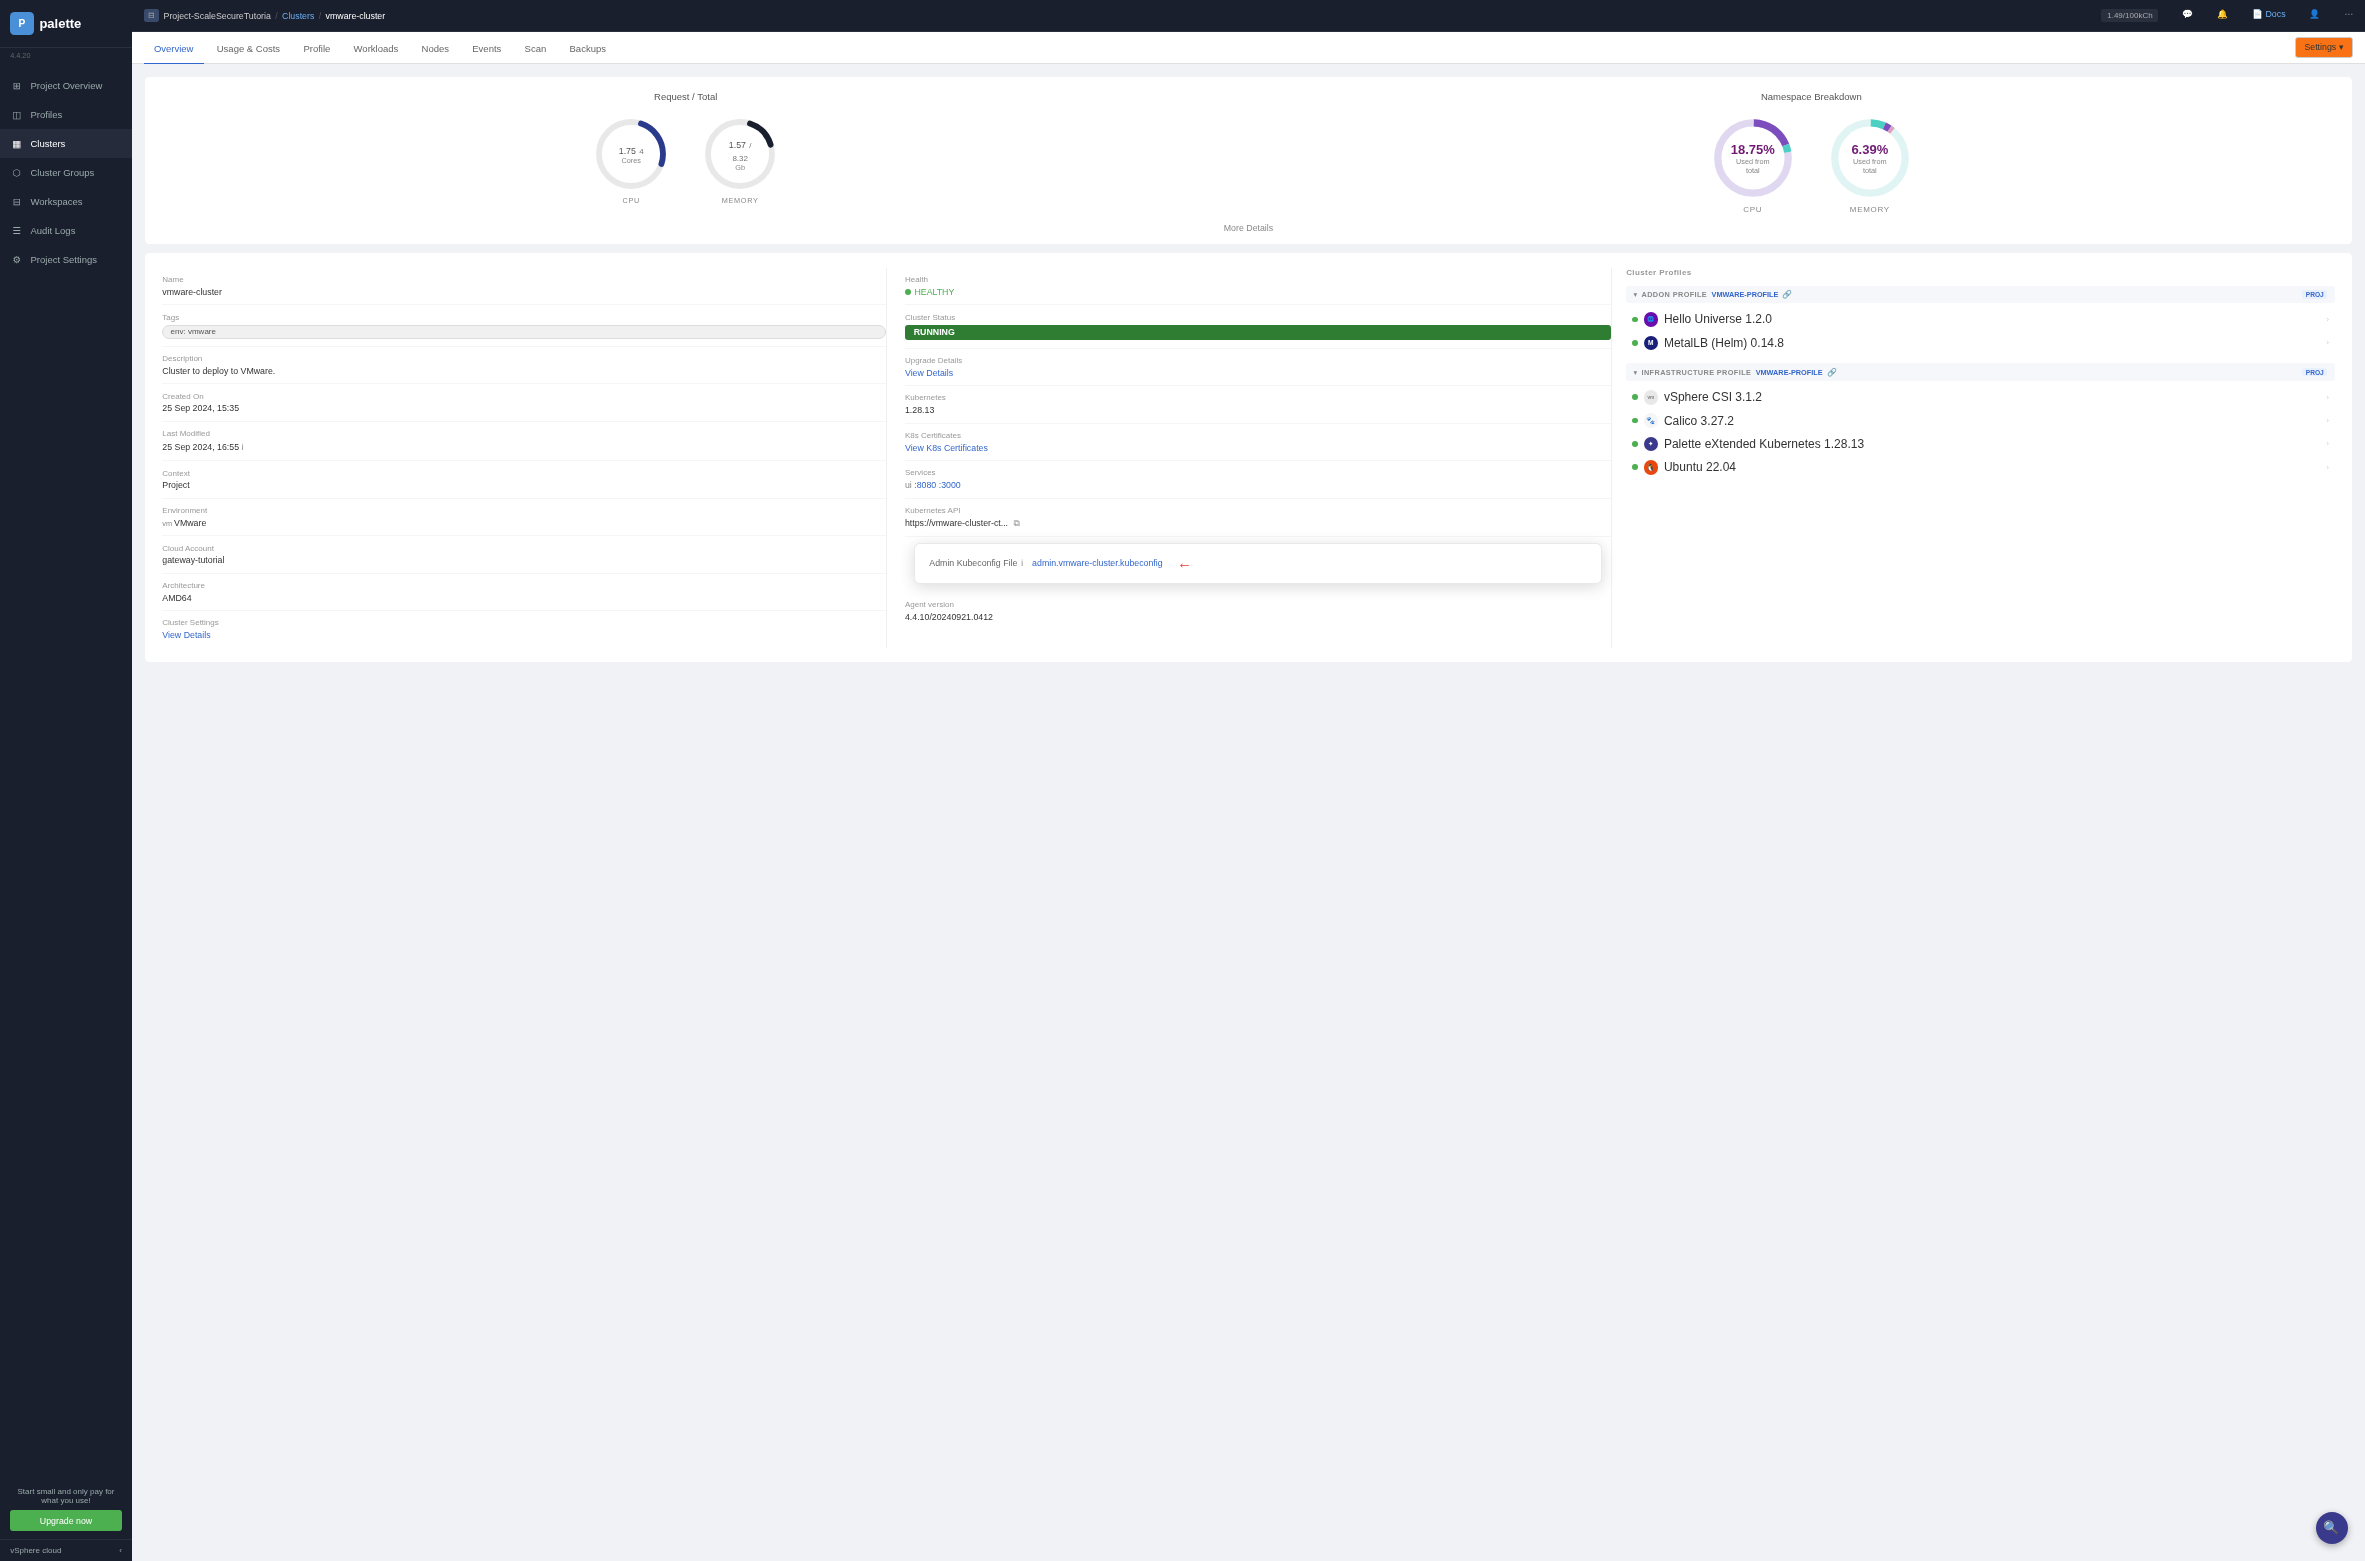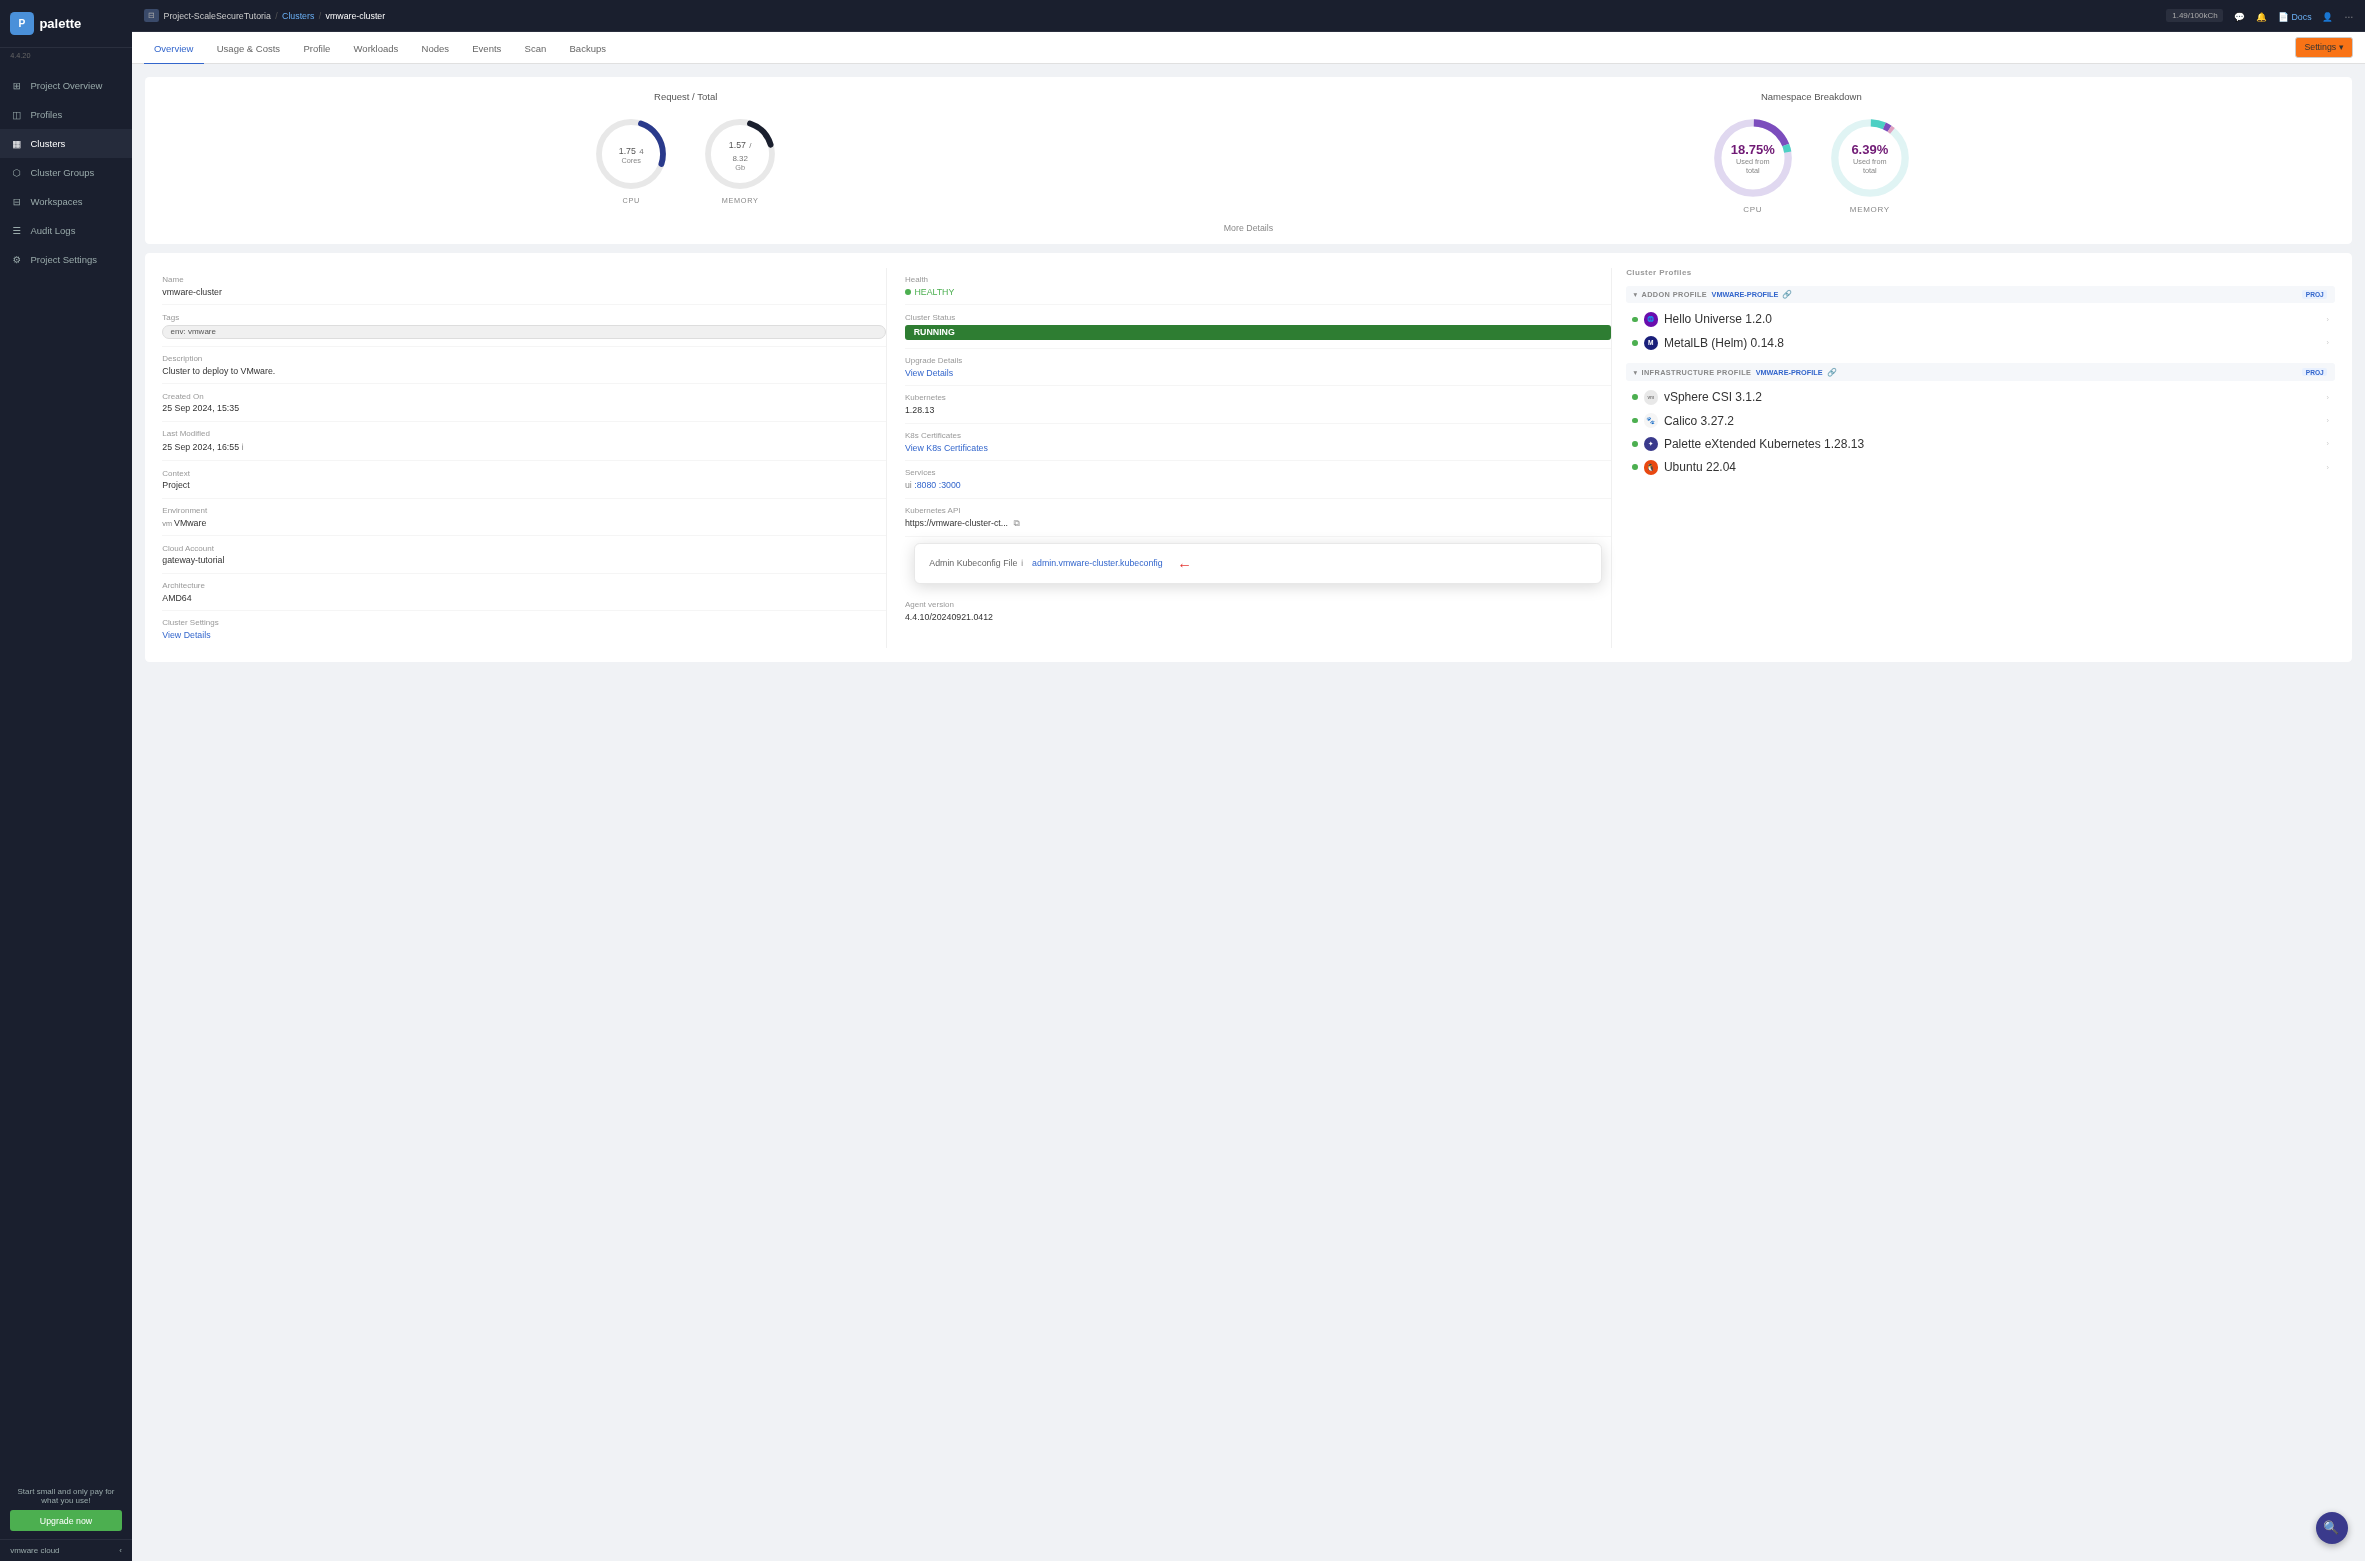--- a/index.html
+++ b/index.html
@@ -23,21 +23,21 @@
     
     .main { flex: 1; display: flex; flex-direction: column; overflow: hidden; }
 
     
     .topbar { background: #1a1f2e; height: 32px; display: flex; align-items: center; padding: 0 11.7px; gap: 4.4px; color: #ccc; font-size: 8.8px; border-bottom: 0.7px solid #2a2f3e; }
     .topbar-breadcrumb { display: flex; align-items: center; gap: 4.4px; }
     .topbar-breadcrumb .project-icon { background: #3a4a6a; padding: 2.2px 4.4px; border-radius: 2.2px; font-size: 8px; color: #aaa; }
     .topbar-breadcrumb a { color: #6ab0f5; text-decoration: none; }
     .topbar-breadcrumb .sep { color: #555; }
     .topbar-breadcrumb .current { color: white; font-weight: 500; }
-    .topbar-right { margin-left: auto; display: flex; align-items: flex-end; gap: 11px; color: #aaa; }
+    .topbar-right { margin-left: auto; display: flex; align-items: flex-start; gap: 24px; color: #aaa; }
     .topbar-credits { background: #2a2f3e; padding: 2.2px 5.8px; border-radius: 2.2px; font-size: 8px; color: #aaa; }
     .topbar-docs { color: #6ab0f5; font-size: 8.8px; display: flex; align-items: center; gap: 2.2px; }
 
     
     .tabbar { background: white; border-bottom: 0.7px solid #e0e0e0; display: flex; align-items: center; padding: 0 11.7px; gap: 2.9px; }
     .tab { padding: 10.2px 10.2px 8.8px; cursor: pointer; color: #666; font-size: 9.5px; border-bottom: 1.5px solid transparent; position: relative; top: 0.7px; }
     .tab.active { color: #3366cc; border-bottom: 1.5px solid #3366cc; font-weight: 500; }
     .tab-settings-btn { margin-left: auto; background: #f97316; border: 0.7px solid #ccc; border-radius: 2.9px; padding: 4.4px 8.8px; font-size: 8.8px; cursor: pointer; display: flex; align-items: flex-end; gap: 2.9px; color: #333; }
 
     
@@ -147,21 +147,21 @@
     <div class="sidebar-item">
       <span class="icon">⚙</span>
       <span>Project Settings</span>
     </div>
   </nav>
   <div class="upgrade-box">
     <div class="upgrade-text">Start small and only pay for what you use!</div>
     <button class="upgrade-btn">Upgrade now</button>
   </div>
   <div class="spectro-cloud">
-    <span>vmware cloud</span>
+    <span>vSphere cloud</span>
     <span style="cursor:pointer;">‹</span>
   </div>
 </div>
 
 <div class="main">
 
   <div class="topbar">
     <div class="topbar-breadcrumb">
       <span class="project-icon">⊟</span>
       <span>Project-ScaleSecureTutoria</span>

